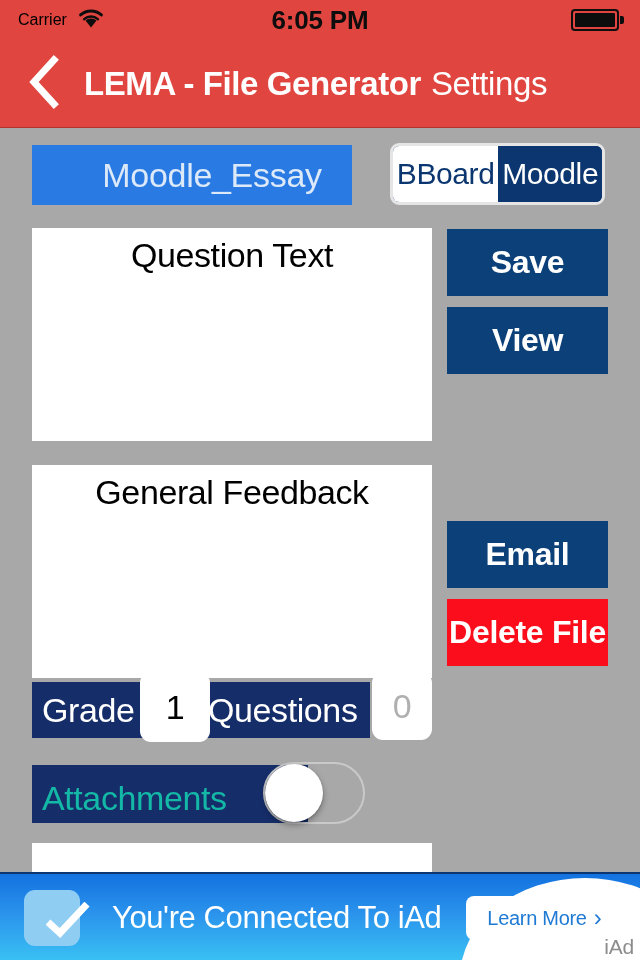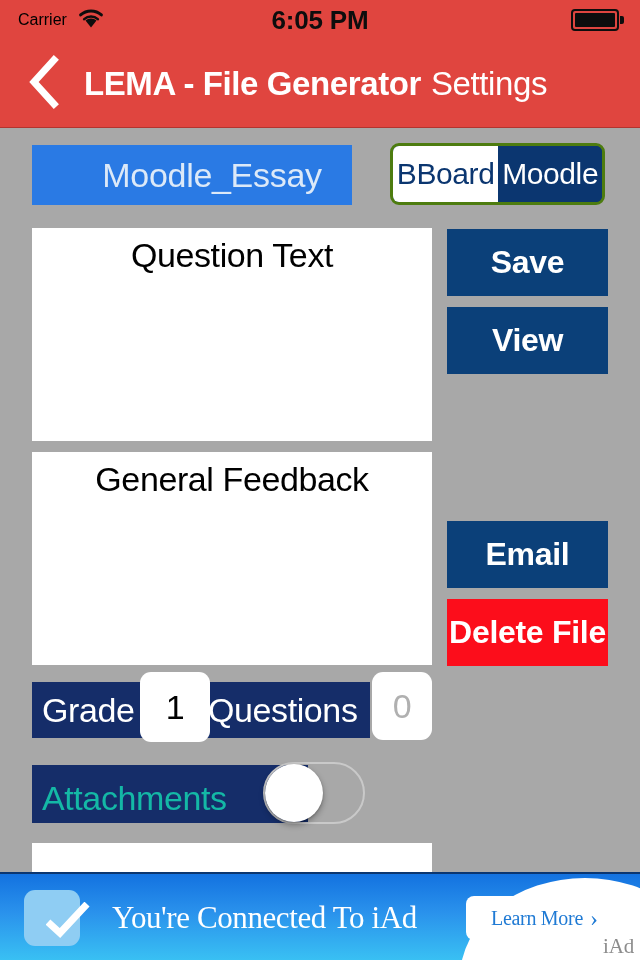--- a/index.html
+++ b/index.html
@@ -72,21 +72,21 @@
     display:flex; align-items:center; justify-content:center;
     cursor:text;
     padding-left:40px;
   }
   #filename-value {
     font-size:34px; color:#dce9f8; letter-spacing:-0.3px;
   }
 
   #segmented-control {
     position:absolute; left:390px; top:14px; width:215px; height:62px;
-    border:3px solid #4d7c0f;
+    border:3px solid #e5e5e5;
     border-radius:9px;
     background:#0b3670;
     overflow:hidden;
     display:flex;
   }
   .segment {
     flex:1 1 auto; display:flex; align-items:center; justify-content:center;
     font-size:30px; letter-spacing:-0.4px; cursor:pointer; height:100%;
   }
   .segment.off { background:#ffffff; color:#0b3670; }
@@ -96,21 +96,21 @@
     position:absolute; left:32px; width:400px;
     background:#ffffff;
     cursor:text;
   }
   .text-area .ta-label {
     display:block; width:100%; text-align:center;
     font-size:34px; color:#000000; letter-spacing:-0.4px;
     padding-top:8px;
   }
   #question-text-area  { top:99px;  height:213px; }
-  #general-feedback-area { top:323px; height:213px; }
+  #general-feedback-area { top:336px; height:213px; }
 
   .side-button {
     position:absolute; left:447px; width:161px; height:67px;
     display:flex; align-items:center; justify-content:center;
     font-size:32px; font-weight:bold; color:#ffffff; letter-spacing:-0.3px;
     cursor:pointer;
   }
   .btn-navy { background:#0b4079; }
   .btn-red  { background:#fc0d1b; }
   #save-button        { top:100px; }
@@ -171,21 +171,20 @@
     position:absolute; left:32px; top:714px; width:400px; height:40px;
     background:#ffffff;
   }
 
   
   #ad-banner {
     position:absolute; left:0; top:872px; width:640px; height:88px;
     background:linear-gradient(to bottom, #1372e0 0%, #2a92ec 45%, #39c0f3 100%);
     border-top:2px solid #0b3670;
     overflow:hidden;
-    font-family:Liberation Serif, serif;
   }
   #ad-corner-white {
     position:absolute; right:-70px; bottom:-118px;
     width:250px; height:200px; background:#ffffff;
     border-radius:50%;
   }
   #ad-check-box {
     position:absolute; left:24px; top:16px; width:56px; height:56px;
     background:#8fcdf3; border-radius:11px;
   }

